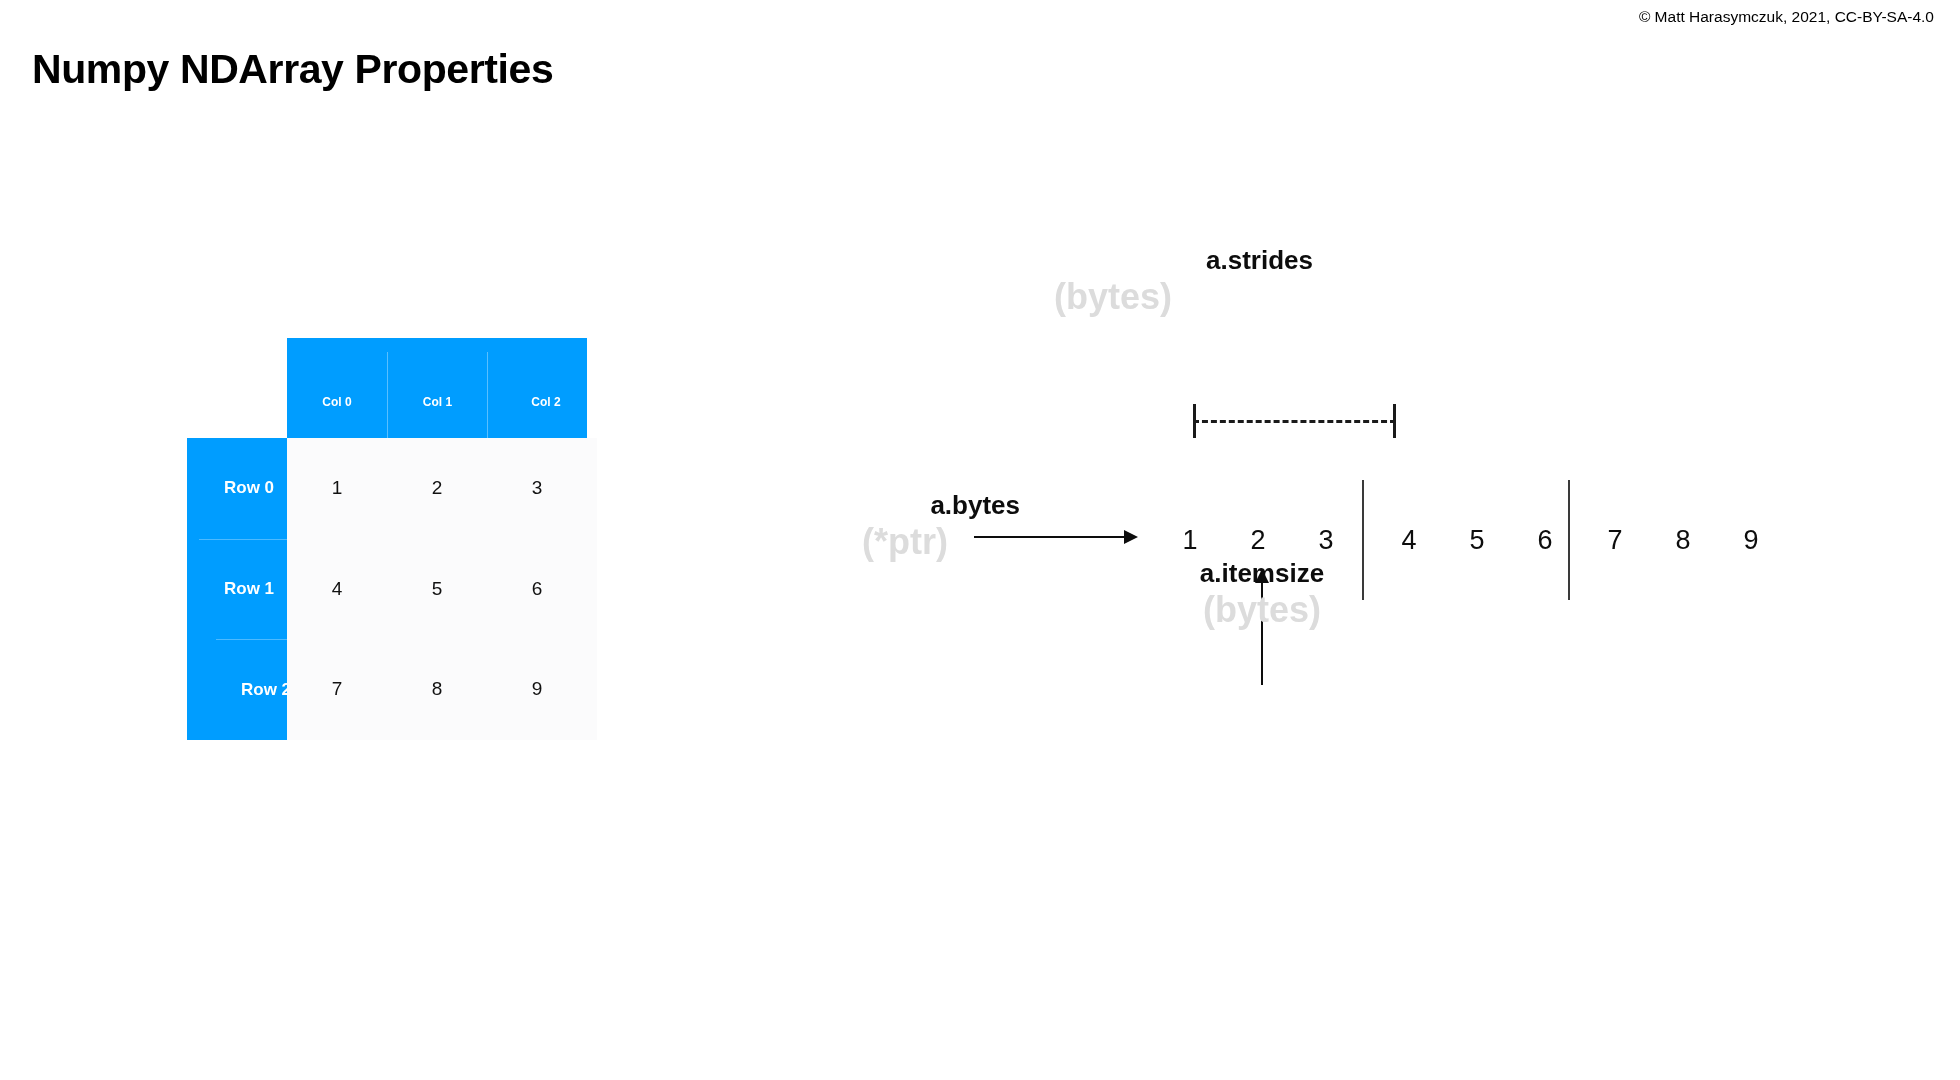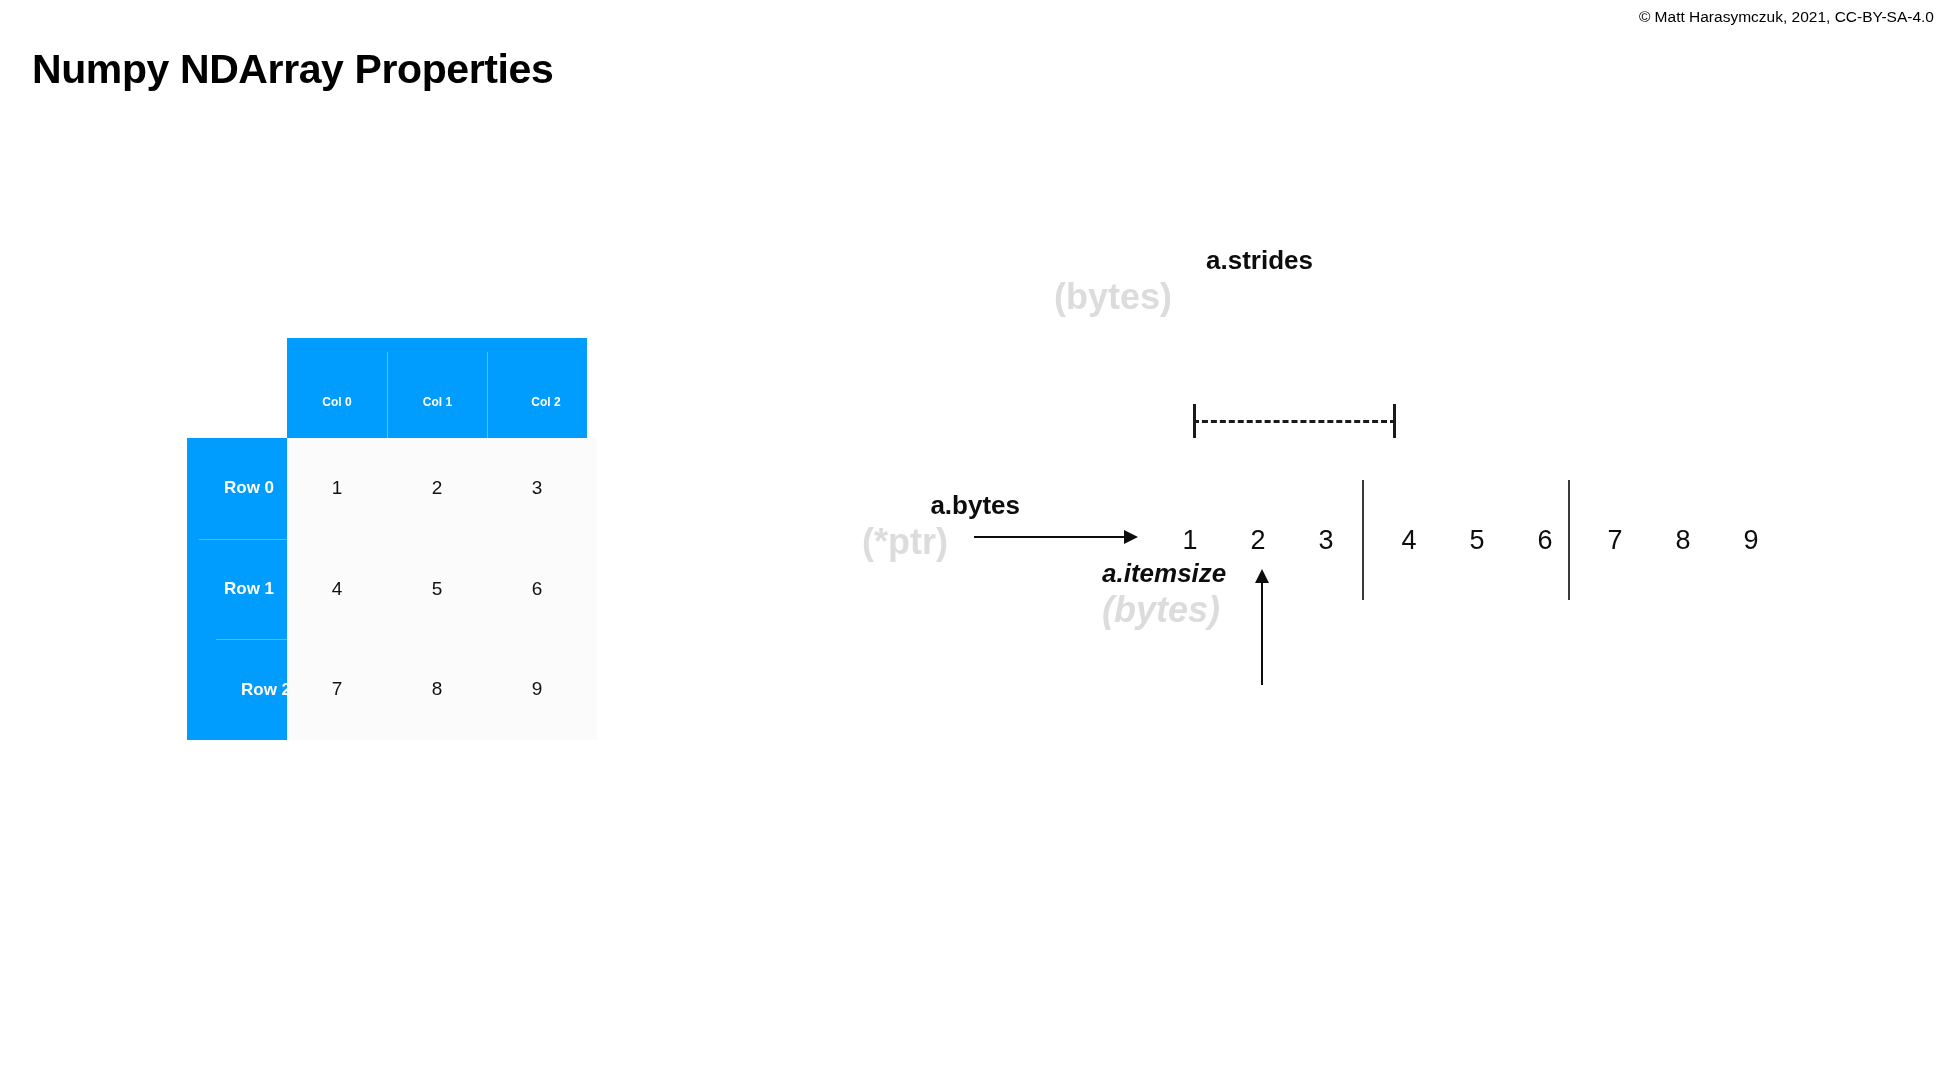--- a/index.html
+++ b/index.html
@@ -153,21 +153,21 @@
     top: 200px;   
     width: 230px;
   }
   #itemsize-label {
     position: absolute;
     left: 320px;
     top: 268px;
     width: 320px;
   }
   #itemsize-label .lbl-main,
-  #itemsize-label .lbl-sub { text-align: left; font-style: italic; }
+  #itemsize-label .lbl-sub { text-align: center; }
   #itemsize-label { left: 282px; top: 268px; }
 
   
   #strides-bracket {
     position: absolute;
     left: 373px;  
     top: 130px;   
     width: 203px;
     height: 0px;
   }

